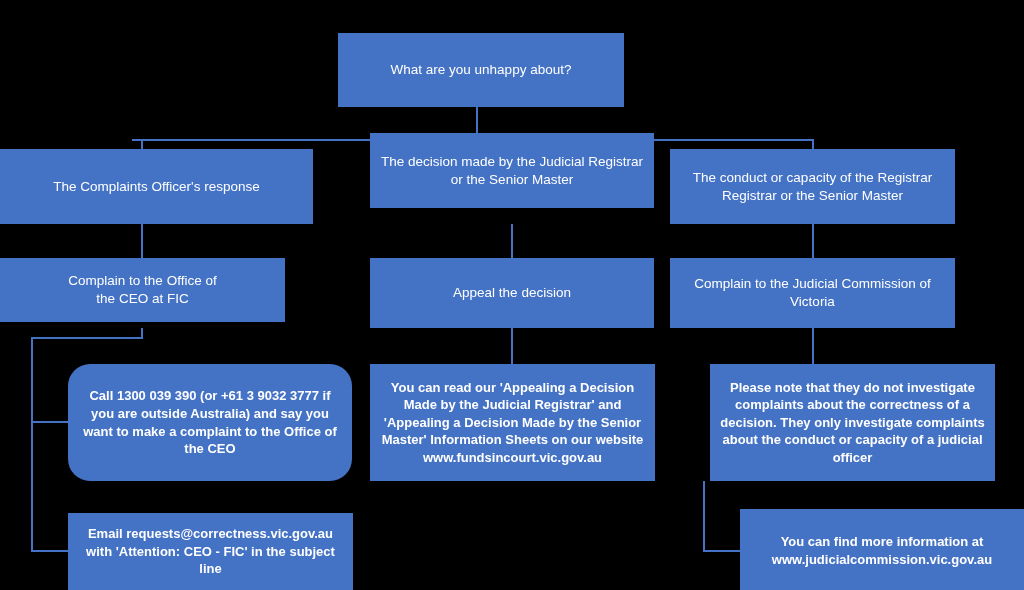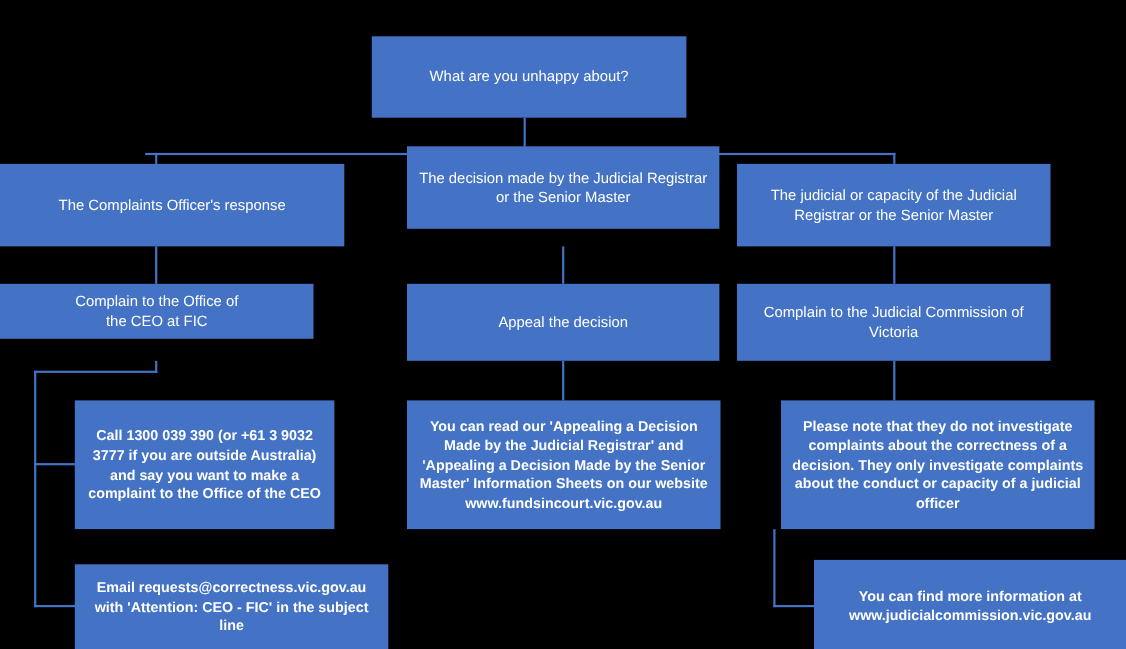--- a/index.html
+++ b/index.html
@@ -72,27 +72,27 @@
 
   <div class="conn v" style="left:812px; top:328px; height:36px;"></div>
 
   <div class="conn v" style="left:703px; top:481px; height:71px;"></div>
   <div class="conn h" style="left:703px; top:550px; width:40px;"></div>
 
   <div class="node" style="left:338px; top:33px; width:286px; height:74px;">What are you unhappy about?</div>
 
   <div class="node" style="left:0px; top:149px; width:313px; height:75px;">The Complaints Officer's response</div>
   <div class="node" style="left:370px; top:133px; width:284px; height:75px;">The decision made by the Judicial Registrar or the Senior Master</div>
-  <div class="node" style="left:670px; top:149px; width:285px; height:75px;">The judicial or capacity of the Judicial Registrar or the Senior Master</div>
+  <div class="node" style="left:670px; top:149px; width:285px; height:75px;">The conduct or capacity of the Registrar Registrar or the Senior Master</div>
 
-  <div class="node" style="left:0px; top:258px; width:285px; height:50px;">Complain to the Office of
+  <div class="node" style="left:0px; top:258px; width:285px; height:64px;">Complain to the Office of
 the CEO at FIC</div>
   <div class="node" style="left:370px; top:258px; width:284px; height:70px;">Appeal the decision</div>
   <div class="node" style="left:670px; top:258px; width:285px; height:70px;">Complain to the Judicial Commission of Victoria</div>
 
-  <div class="node small" style="left:68px; top:364px; width:236px; height:117px;">Call 1300 039 390 (or +61 3 9032 3777 if you are outside Australia) and say you want to make a complaint to the Office of the CEO</div>
+  <div class="node small" style="left:68px; top:364px; width:284px; height:117px;border-radius:22px;">Call 1300 039 390 (or +61 3 9032 3777 if you are outside Australia) and say you want to make a complaint to the Office of the CEO</div>
   <div class="node small" style="left:370px; top:364px; width:285px; height:117px;">You can read our 'Appealing a Decision Made by the Judicial Registrar' and 'Appealing a Decision Made by the Senior Master' Information Sheets on our website www.fundsincourt.vic.gov.au</div>
   <div class="node small" style="left:670px; top:364px; width:285px; height:117px;margin-left:40px;">Please note that they do not investigate complaints about the correctness of a decision. They only investigate complaints about the conduct or capacity of a judicial officer</div>
 
   <div class="node small" style="left:68px; top:513px; width:285px; height:77px;">Email requests@correctness.vic.gov.au with 'Attention: CEO - FIC' in the subject line</div>
   <div class="node small" style="left:740px; top:509px; width:284px; height:84px;">You can find more information at www.judicialcommission.vic.gov.au</div>
 
 </div>
 
 </body></html>

